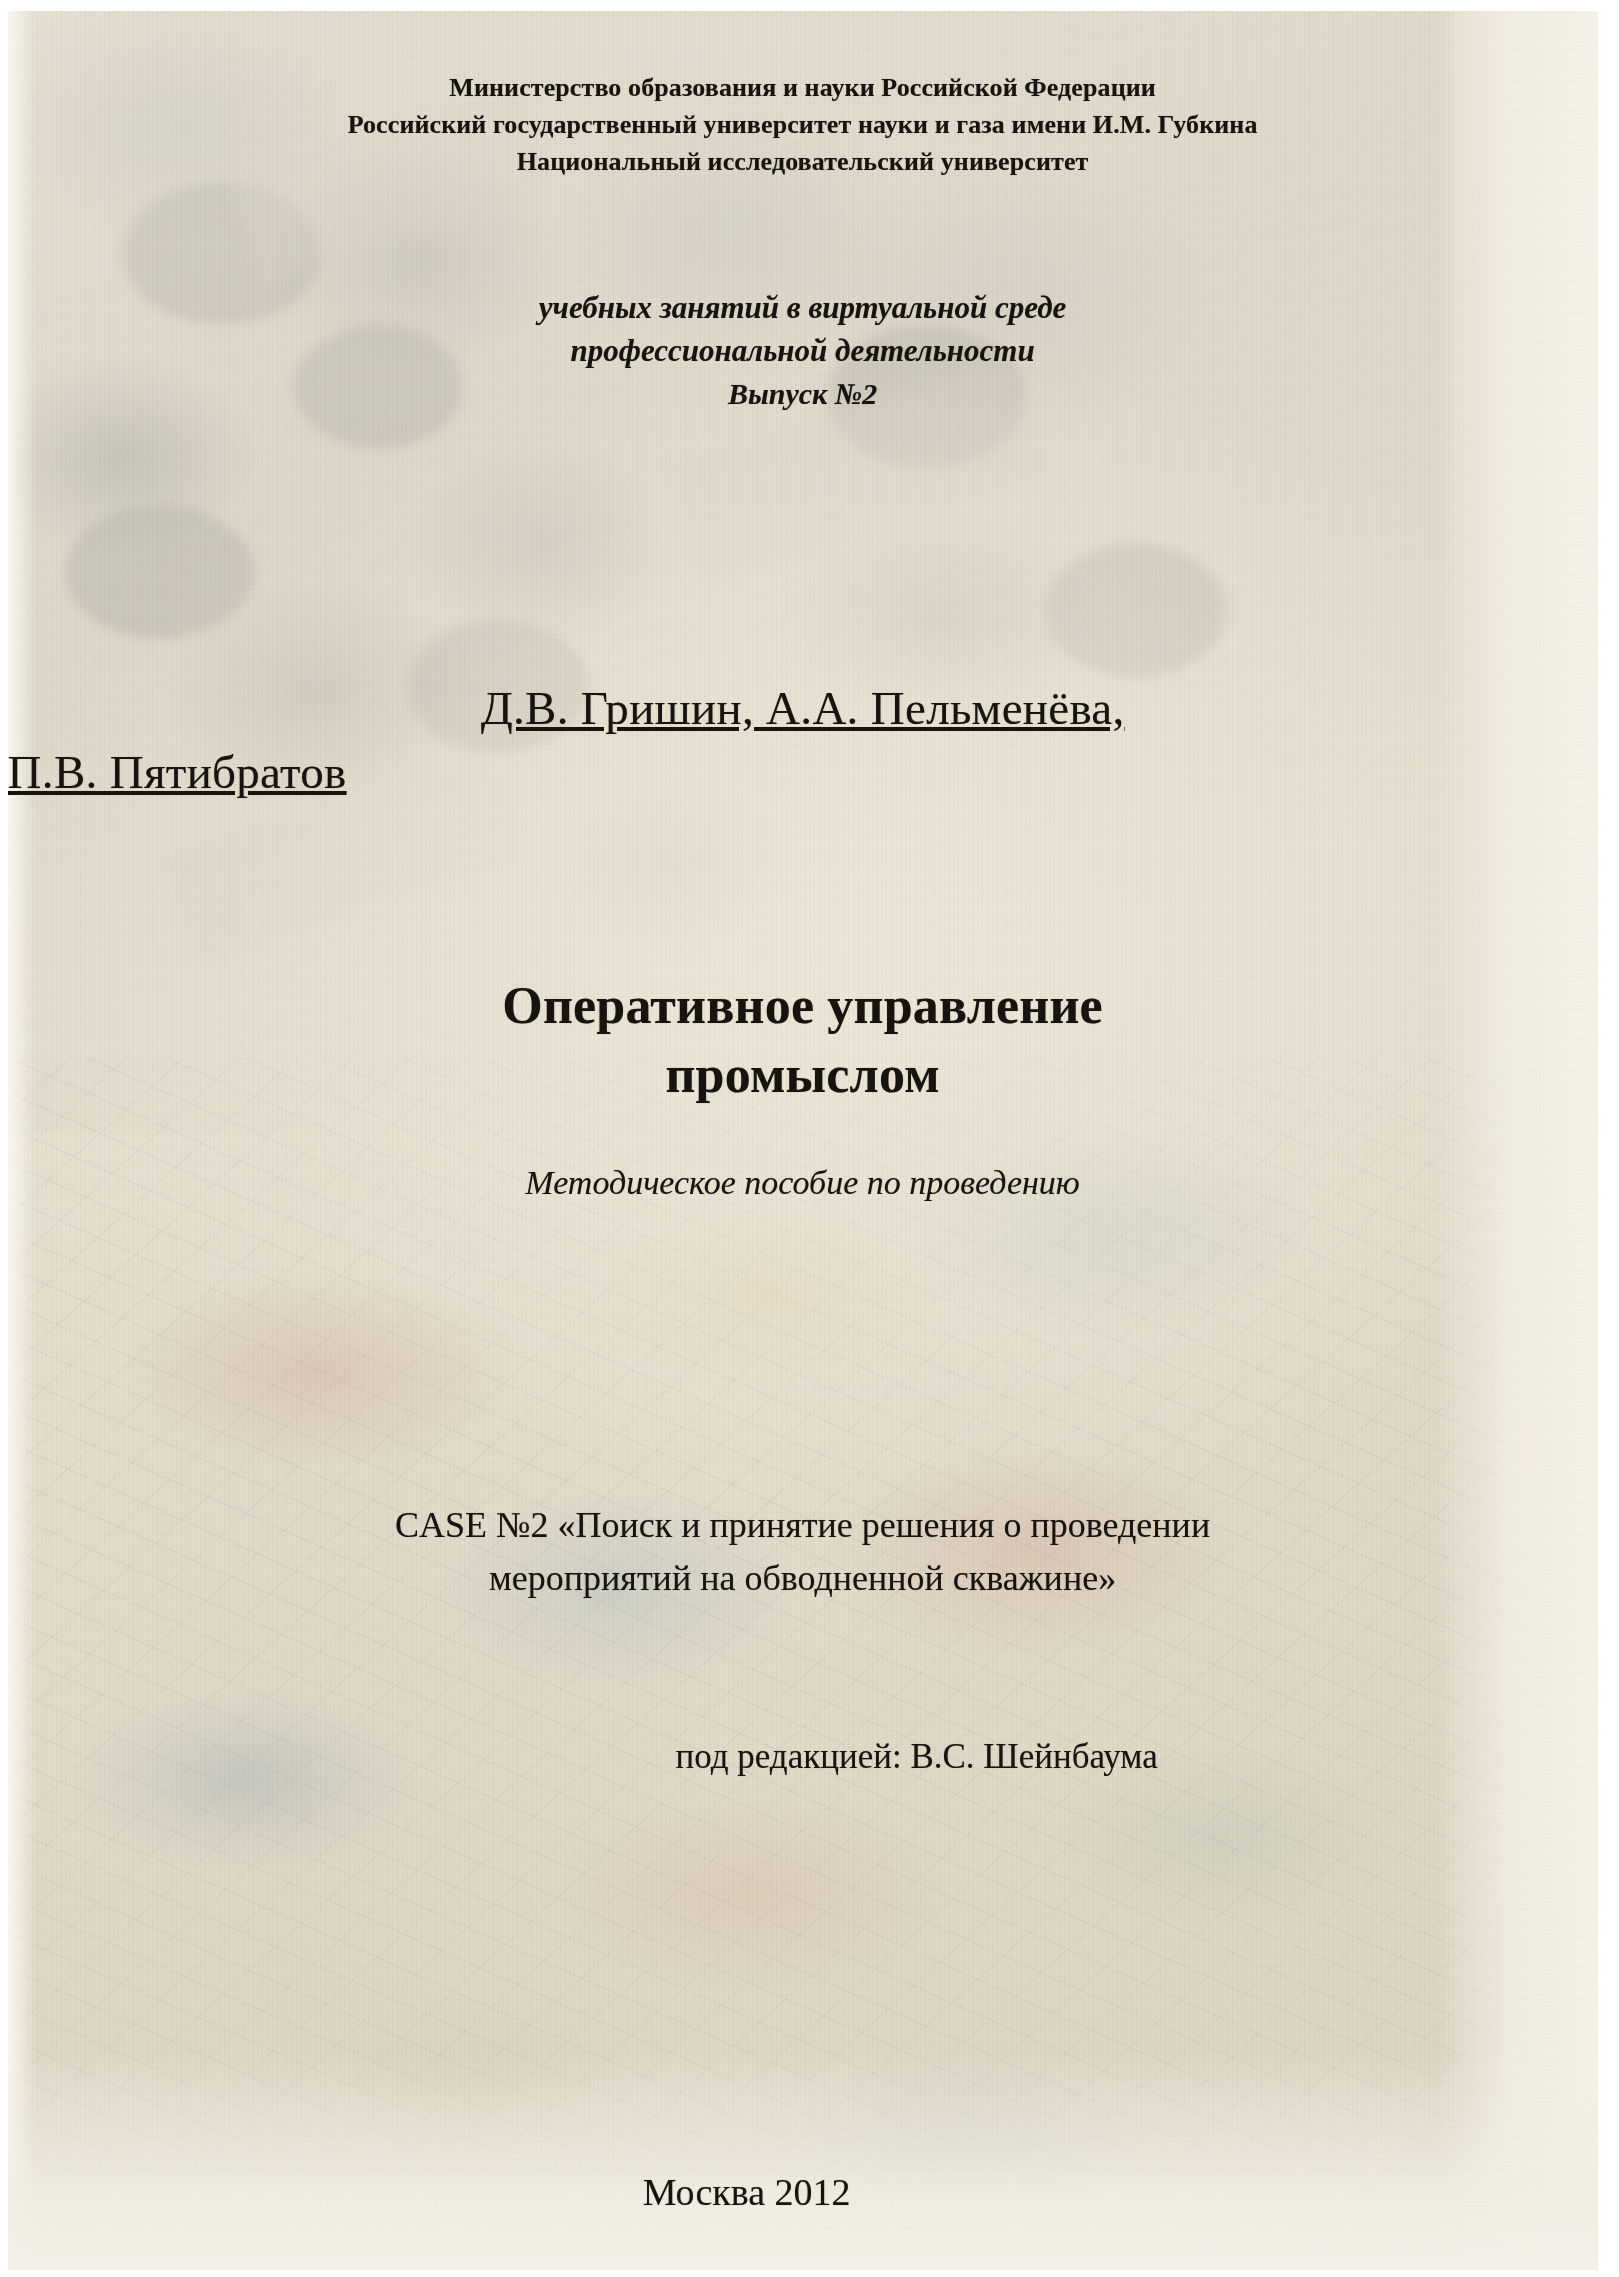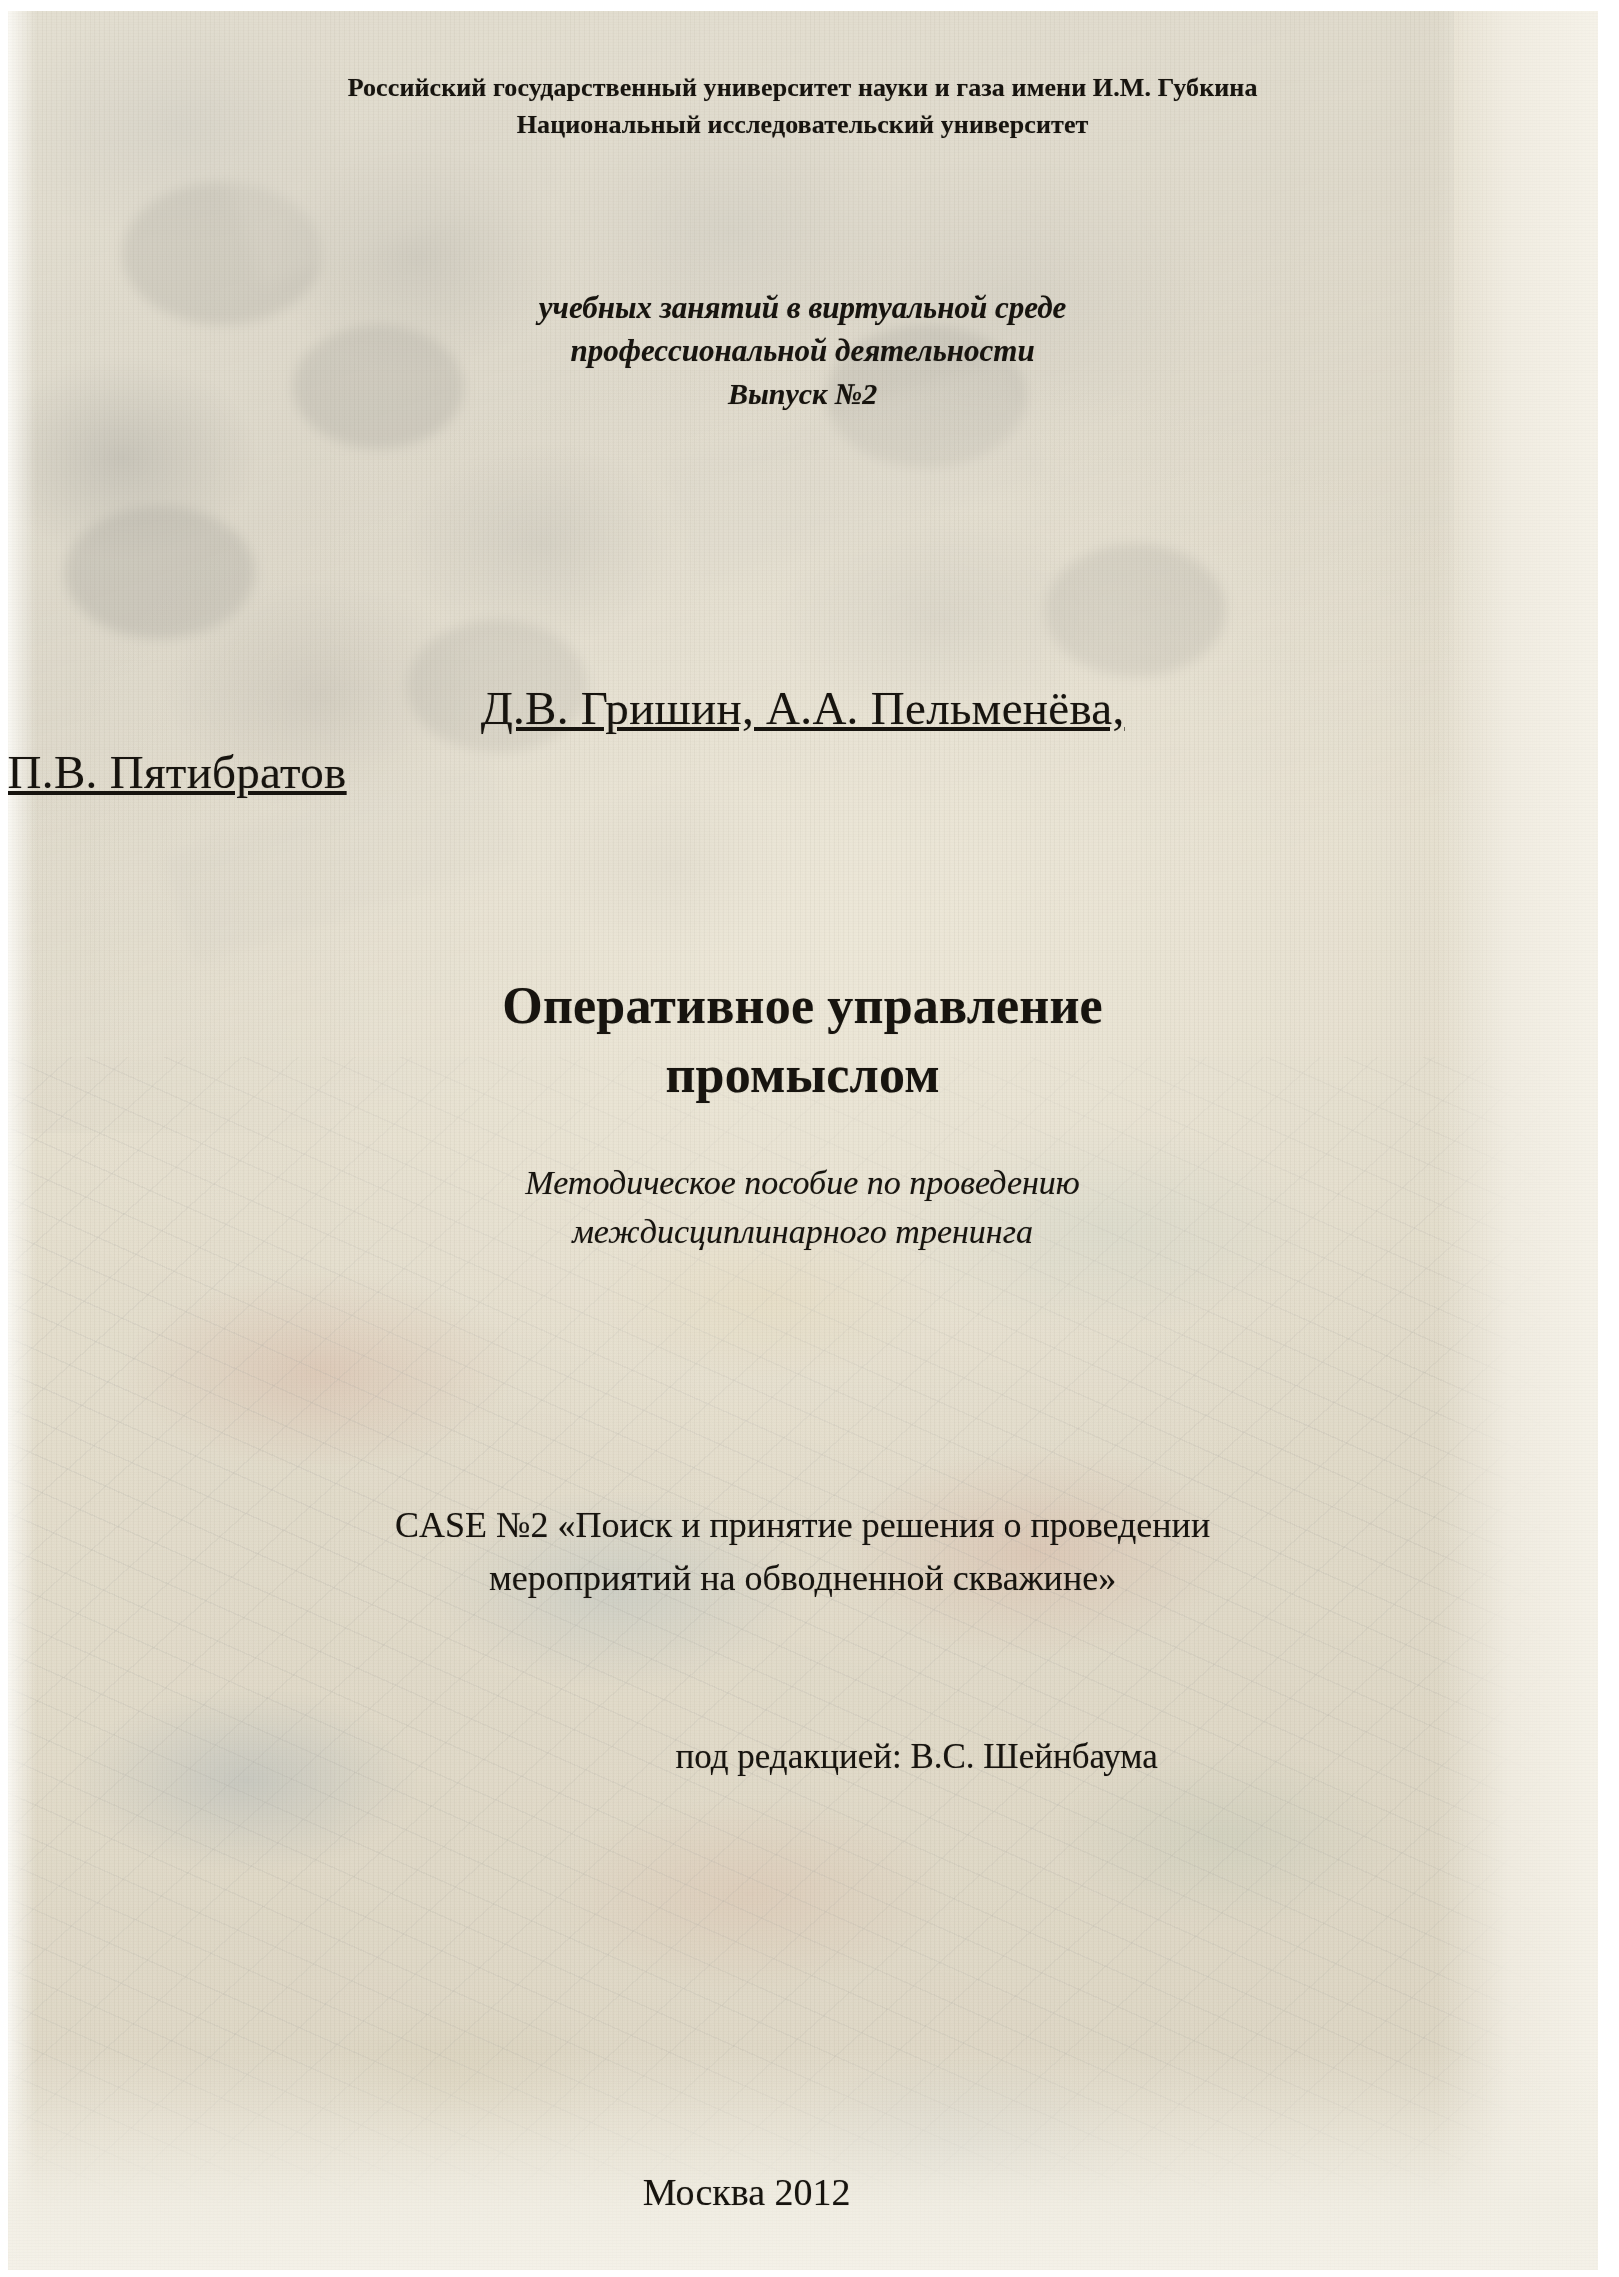--- a/index.html
+++ b/index.html
@@ -302,20 +302,21 @@
     <div class="wash"></div>
     <div class="stripes"></div>
     <div class="edge-band"></div>
     <div class="edge-band-left"></div>
     <div class="edge-band-bottom"></div>
     <div class="grain"></div>
 
     <div class="content">
 
       <div class="publisher">
+        <div>Министерство образования и науки Российской Федерации</div>
         <div>Российский государственный университет науки и газа имени И.М. Губкина</div>
         <div>Национальный исследовательский университет</div>
       </div>
 
       <div class="series">
         <div>учебных занятий в виртуальной среде</div>
         <div>профессиональной деятельности</div>
         <div class="issue">Выпуск №2</div>
       </div>
 
@@ -324,21 +325,20 @@
         <div class="line2">П.В. Пятибратов</div>
       </div>
 
       <div class="maintitle">
         <div>Оперативное управление</div>
         <div>промыслом</div>
       </div>
 
       <div class="subtitle">
         <div>Методическое пособие по проведению</div>
-        <div>междисциплинарного тренинга</div>
       </div>
 
       <div class="case">
         <div>CASE №2  «Поиск и принятие решения о проведении</div>
         <div>мероприятий на обводненной скважине»</div>
       </div>
 
       <div class="editor">под редакцией: В.С. Шейнбаума</div>
 
       <div class="imprint">Москва 2012</div>

